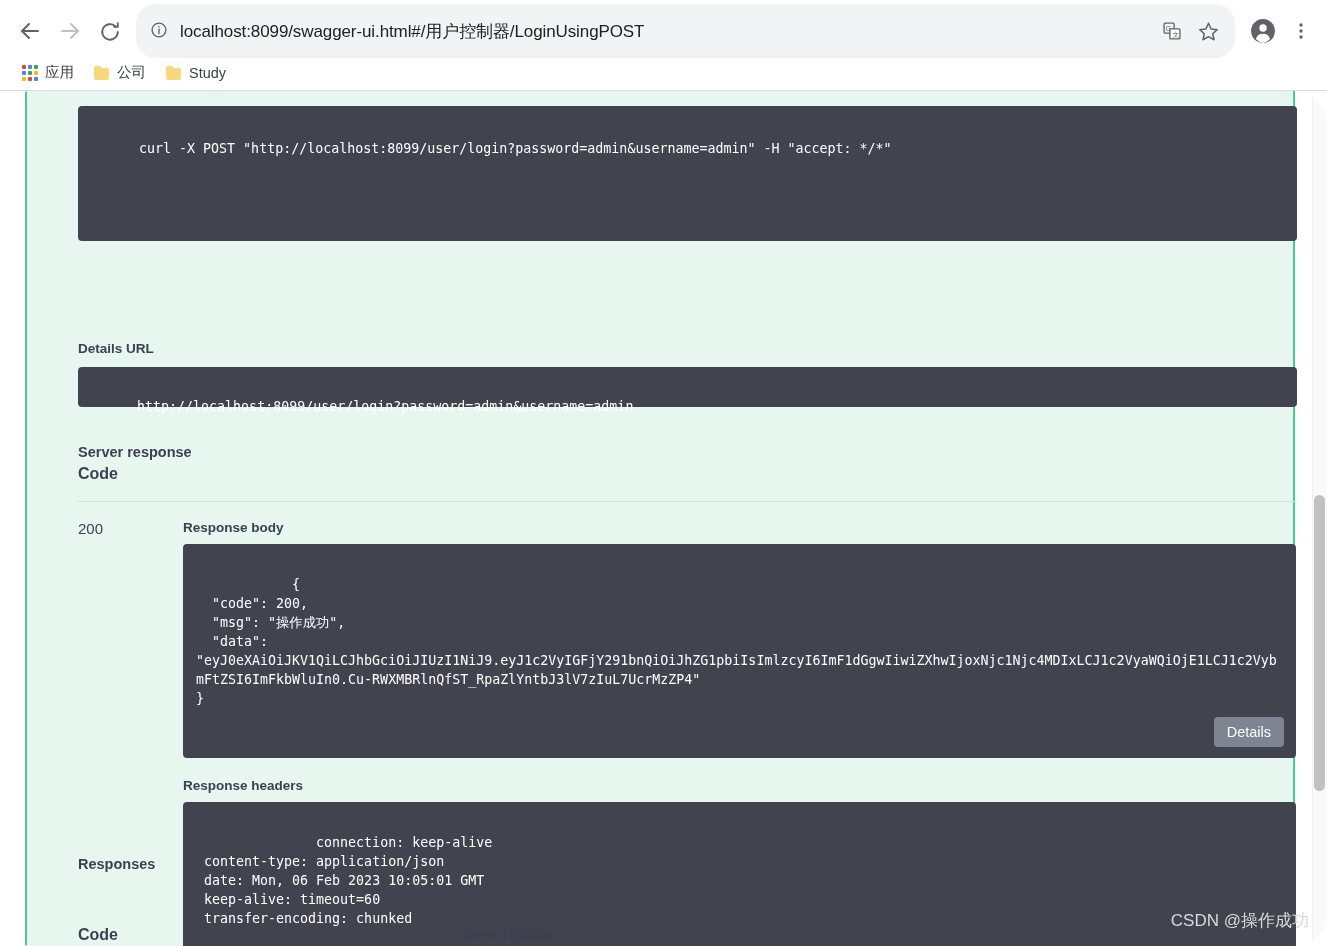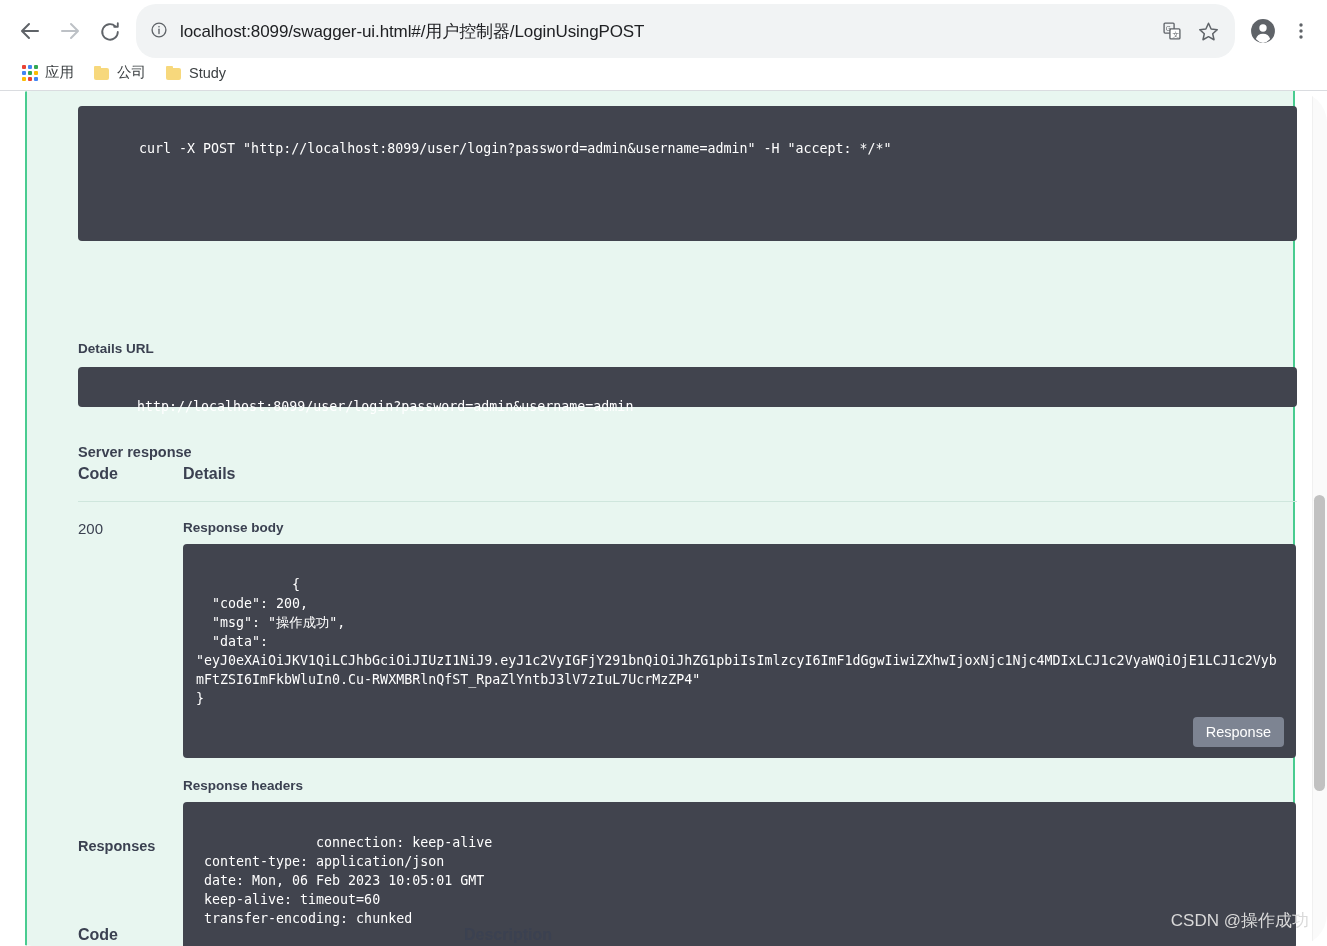--- a/index.html
+++ b/index.html
@@ -236,21 +236,21 @@
     padding: 7px 13px;
     cursor: pointer;
   }
   .response-headers-wrap { margin-top: 20px; }
   .response-headers-block {
     width: 1113px;
     min-height: 122px;
     padding: 12px 12px 12px 13px;
   }
 
-  .lbl-responses { left: 51px; top: 747px; font-size: 14.5px; }
+  .lbl-responses { left: 51px; top: 765px; font-size: 14.5px; }
 
   .resp-table {
     position: absolute;
     left: 51px; top: 832px;
     width: 1219px;
   }
   .resp-head {
     display: flex;
     border-bottom: 1px solid #cfe6dd;
     height: 40px;
@@ -403,35 +403,34 @@
     <div class="section-label lbl-request-url">Details URL</div>
     <div class="code-block request-url-block">
       <span>http://localhost:8099/user/login?password=admin&amp;username=admin</span>
     </div>
 
     <div class="section-heading lbl-server-response">Server response</div>
 
     <div class="sr-table">
       <div class="sr-head">
         <div class="th th-code">Code</div>
-        <div class="th th-details">Details</div>
       </div>
       <div class="sr-row">
         <div class="td-code">200</div>
         <div class="td-details">
 
           <span class="sub-label">Response body</span>
           <div class="code-block response-body-block">
             <span>{
   "code": 200,
   "msg": "操作成功",
   "data":
 "eyJ0eXAiOiJKV1QiLCJhbGciOiJIUzI1NiJ9.eyJ1c2VyIGFjY291bnQiOiJhZG1pbiIsImlzcyI6ImF1dGgwIiwiZXhwIjoxNjc1Njc4MDIxLCJ1c2VyaWQiOjE1LCJ1c2VybmFtZSI6ImFkbWluIn0.Cu-RWXMBRlnQfST_RpaZlYntbJ3lV7zIuL7UcrMzZP4"
 }</span>
-            <button class="download-btn">Response</button>
+            <button class="download-btn">Details</button>
           </div>
 
           <div class="response-headers-wrap">
             <span class="sub-label">Response headers</span>
             <div class="code-block response-headers-block">
               <span> connection: keep-alive 
  content-type: application/json 
  date: Mon, 06 Feb 2023 10:05:01 GMT 
  keep-alive: timeout=60 
  transfer-encoding: chunked </span>

